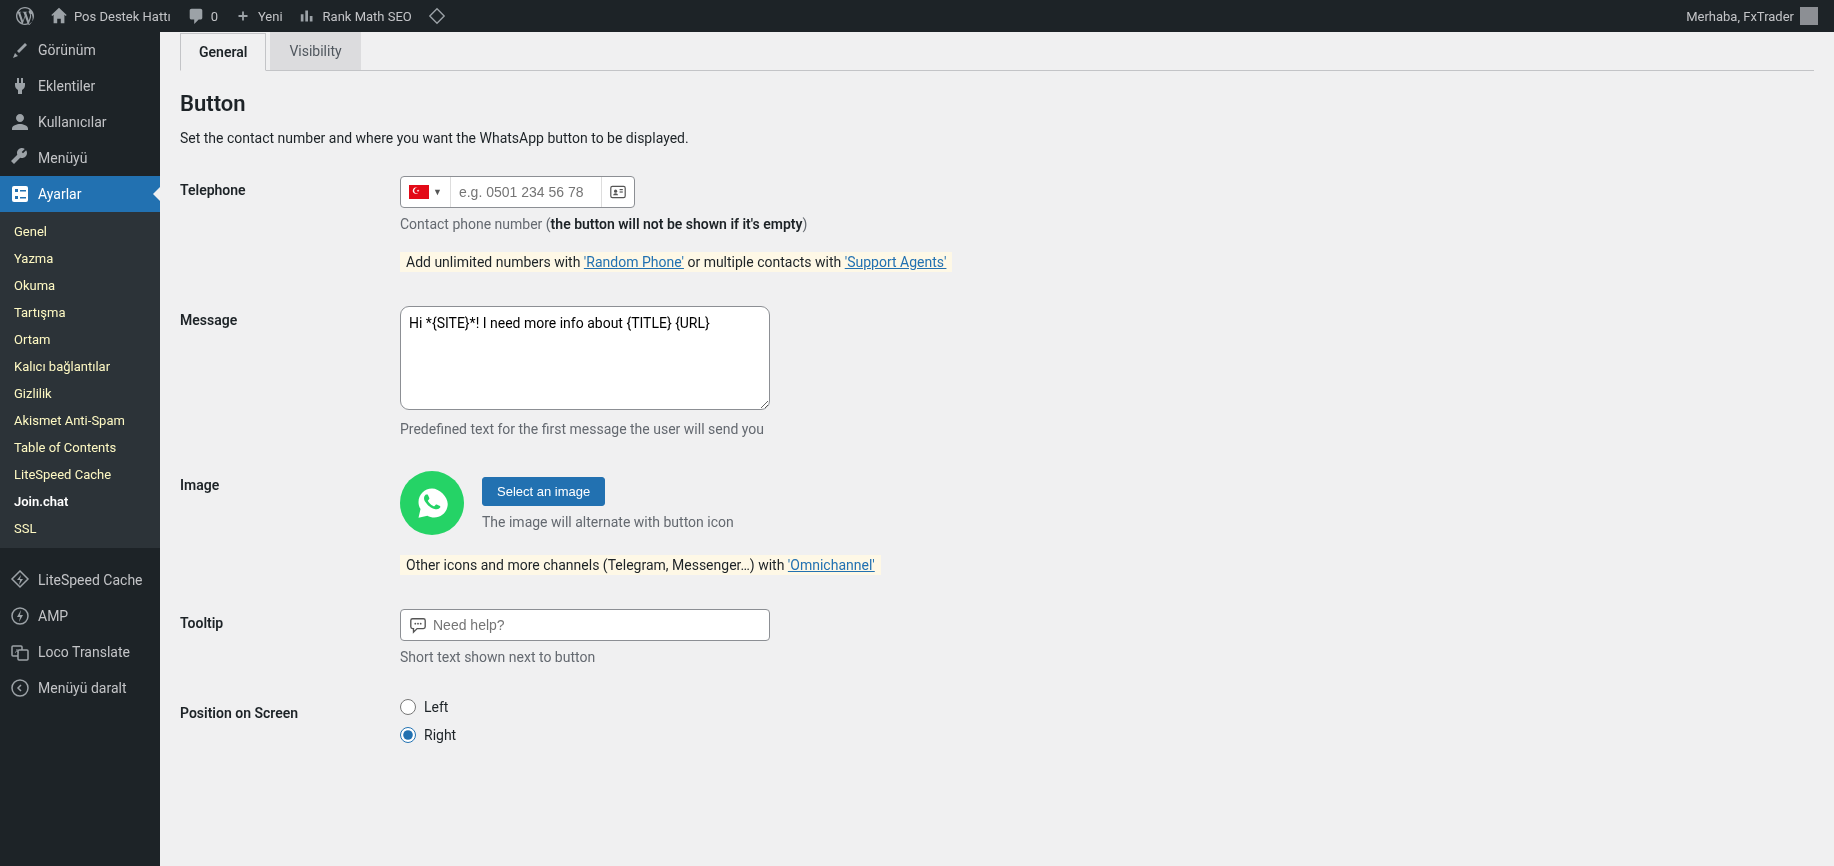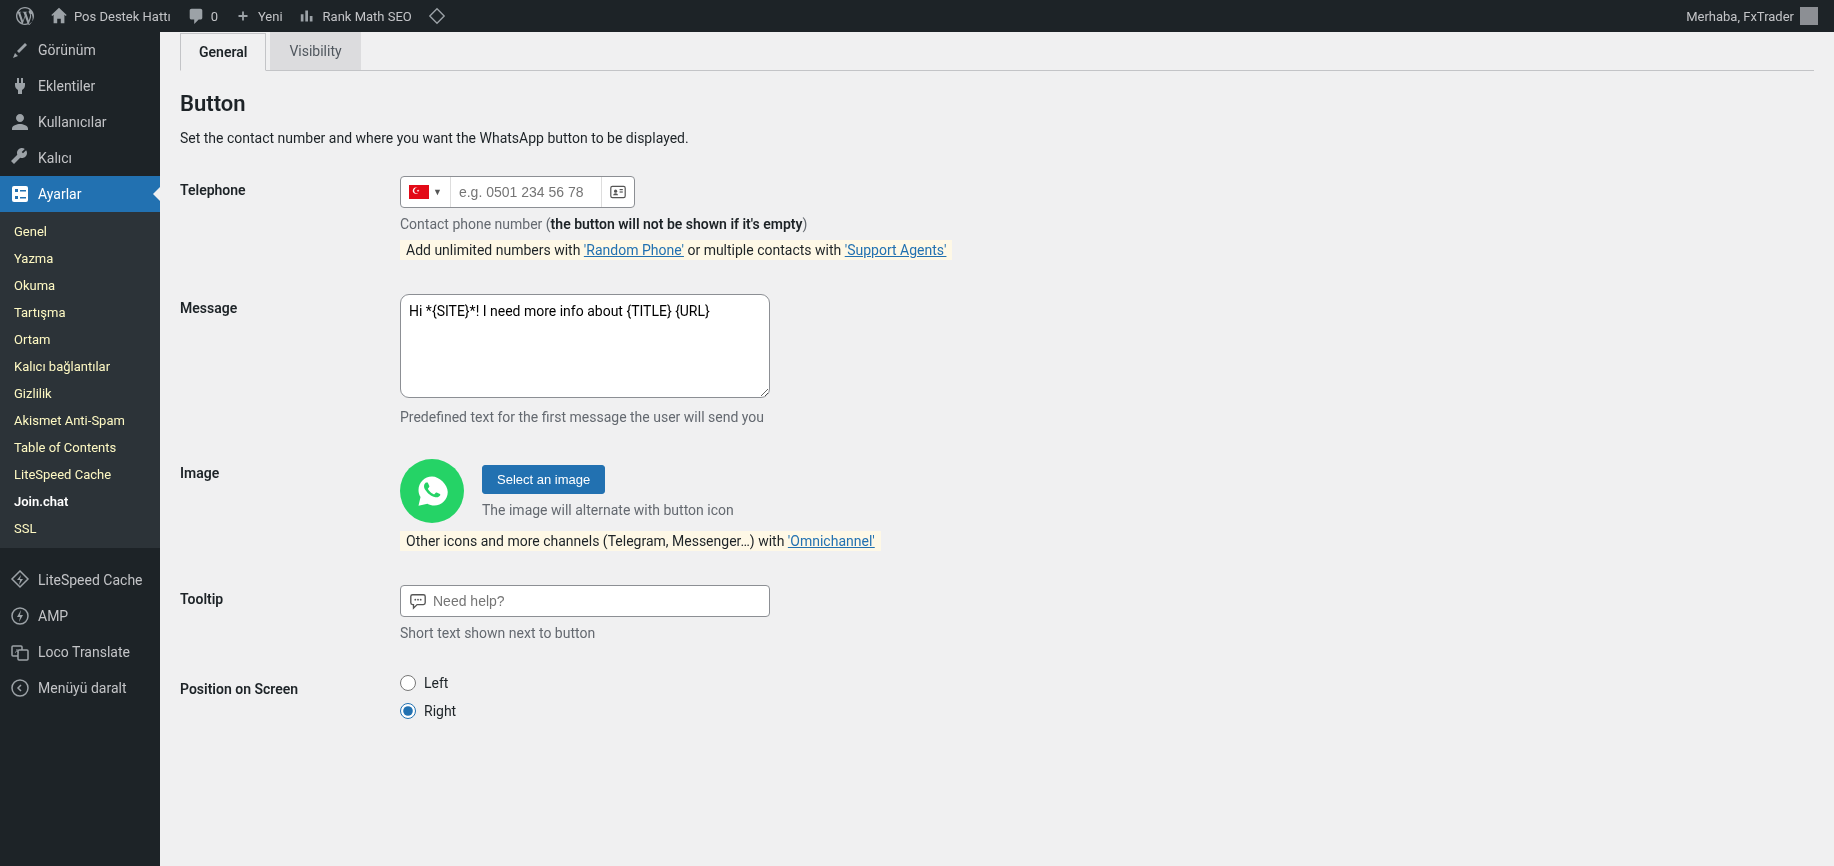--- a/index.html
+++ b/index.html
@@ -43,21 +43,21 @@
 .phone-flag { display: flex; align-items: center; gap: 4px; padding: 0 8px; border-right: 1px solid #ddd; height: 100%; cursor: pointer; }
 .flag-tr { width: 20px; height: 14px; background: #e30a17; position: relative; display: inline-block; }
 .flag-tr::after { content: '☪'; color: #fff; font-size: 9px; position: absolute; left: 3px; top: 1px; }
 .phone-flag .caret { font-size: 9px; color: #555; }
 .phone-input { border: none; outline: none; height: 100%; padding: 0 8px; font-size: 14px; width: 150px; }
 .phone-suffix { padding: 0 8px; color: #555; border-left: 1px solid #ddd; height: 100%; display: flex; align-items: center; }
 .phone-suffix svg { width: 16px; height: 14px; fill: #555; }
 
 .desc-line { color: #646970; font-size: 14px; margin-top: 8px; }
 .desc-line strong { font-weight: 600; color: #1d2327; }
-.hint { display: inline-block; background: #fef8e6; color: #1d2327; font-size: 14px; padding: 2px 6px; margin-top: 8px; }
+.hint { display: inline-block; background: #fef8e6; color: #1d2327; font-size: 14px; padding: 2px 6px; margin-top: 20px; }
 .hint a { color: #2271b1; text-decoration: underline; }
 
 textarea.msg { width: 370px; height: 104px; border: 1px solid #8c8f94; border-radius: 9px; padding: 8px; font-size: 14px; font-family: inherit; resize: both; }
 
 .img-row { display: flex; align-items: center; gap: 18px; }
 .whatsapp-circle { width: 64px; height: 64px; border-radius: 50%; background: #25d366; display: flex; align-items: center; justify-content: center; }
 .whatsapp-circle svg { width: 36px; height: 36px; fill: #fff; }
 .img-right { display: flex; flex-direction: column; gap: 6px; }
 .btn-primary { background: #2271b1; color: #fff; border: 1px solid #2271b1; border-radius: 3px; padding: 6px 14px; font-size: 13px; cursor: pointer; align-self: flex-start; }
 
@@ -133,21 +133,21 @@
       <div class="menu-item">
         <svg viewBox="0 0 20 20">
           <path d="M10 10c2.2 0 4-1.8 4-4s-1.8-4-4-4-4 1.8-4 4 1.8 4 4 4zm0 2c-3 0-8 1.5-8 4.5V18h16v-1.5c0-3-5-4.5-8-4.5z"></path>
         </svg>
         <span>Kullanıcılar</span>
       </div>
       <div class="menu-item">
         <svg viewBox="0 0 20 20">
           <path d="M17 5c0-1-.3-2-.9-2.8L13 5.3l-1.3-1.3L14.8 1C14 0.3 13 0 12 0 9.2 0 7 2.2 7 5c0 .6.1 1.2.3 1.8L1 13l3 3 6.2-6.3c.6.2 1.2.3 1.8.3 2.8 0 5-2.2 5-5z"></path>
         </svg>
-        <span>Kalıcı</span>
+        <span>Menüyü</span>
       </div>
       <div class="menu-item current">
         <svg viewBox="0 0 20 20">
           <rect x="2" y="2" width="16" height="16" rx="2" fill="#fff"></rect>
           <rect x="5" y="5" width="3" height="3" fill="#2271b1"></rect>
           <rect x="5" y="12" width="3" height="3" fill="#2271b1"></rect>
           <rect x="10" y="6" width="6" height="1.5" fill="#2271b1"></rect>
           <rect x="10" y="13" width="6" height="1.5" fill="#2271b1"></rect>
         </svg>
         <span>Ayarlar</span>

